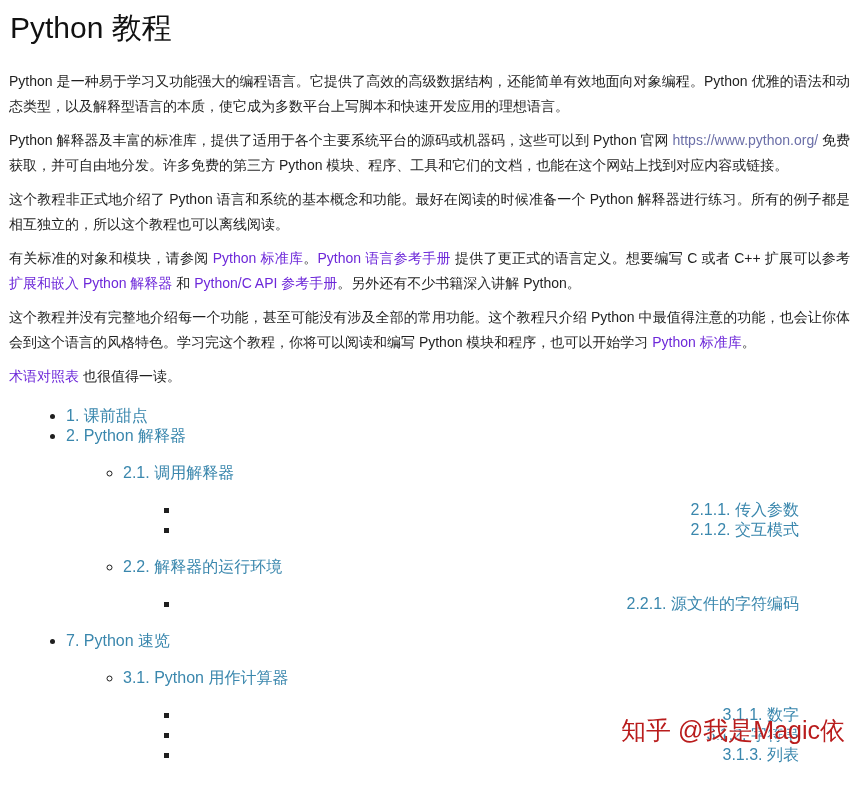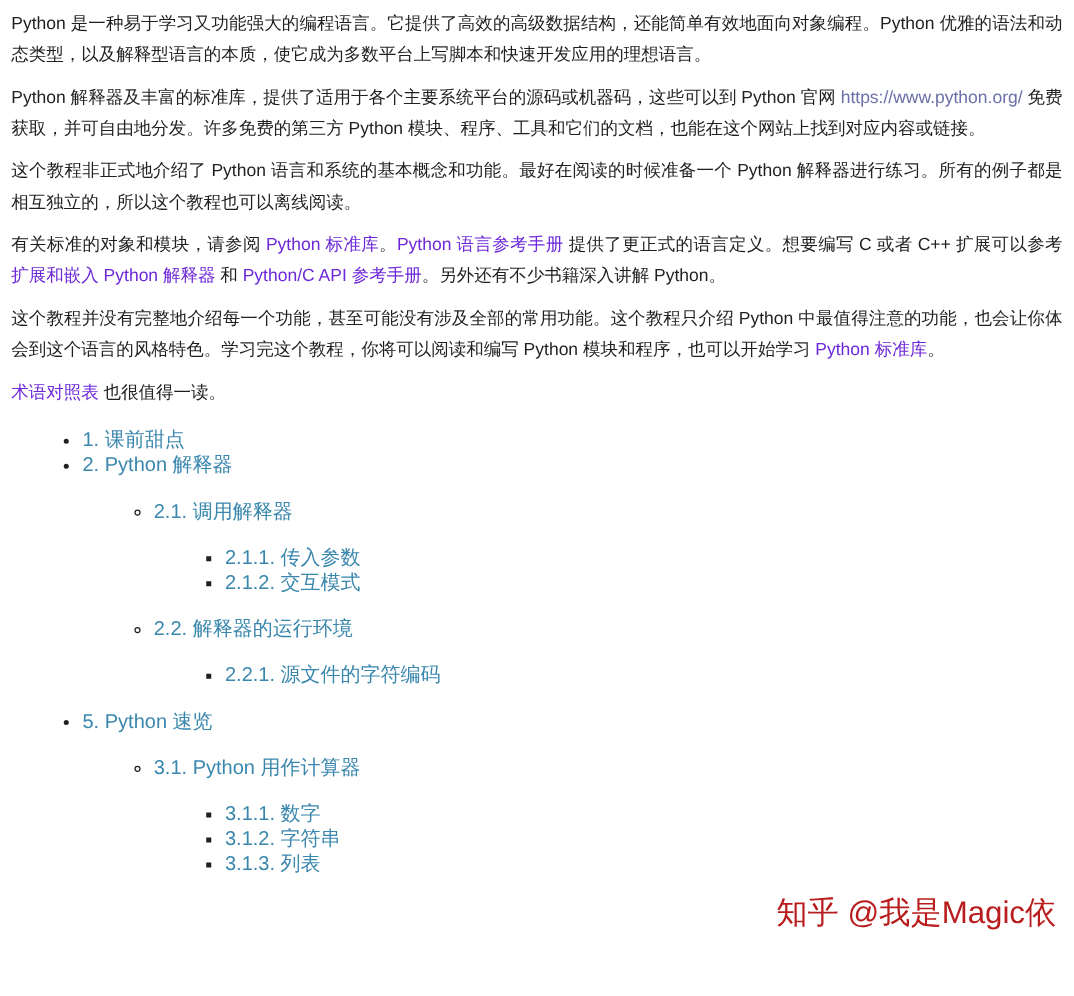--- a/index.html
+++ b/index.html
@@ -44,21 +44,21 @@
   .toc {
     margin-top: 4px;
     font-size: 16px;
   }
   .toc ul {
     margin: 17px;
     padding-left: 40px;
   }
   .toc > ul { list-style-type: disc; }
   .toc > ul > li > ul { list-style-type: circle; }
-  .toc > ul > li > ul > li > ul { list-style-type: square; }
+  .toc > ul > li > ul > li > ul { list-style-type: square; text-align: right; }
   .toc li {
     line-height: 20px;
   }
   .toc a {
     color: #3a87ad;
     text-decoration: none;
     cursor: pointer;
   }
   .watermark {
     position: absolute;
@@ -70,20 +70,21 @@
     text-shadow: 1px 1px 0 #ffffff;
     white-space: nowrap;
     pointer-events: none;
   }
 </style>
 </head>
 <body>
 
 <div class="page">
 
+  <h1 class="doc-title">Python 教程</h1>
 
   <p class="doc-p"><span>Python 是一种易于学习又功能强大的编程语言。它提供了高效的高级数据结构，还能简单有效地面向对象编程。Python 优雅的语法和动态类型，以及解释型语言的本质，使它成为多数平台上写脚本和快速开发应用的理想语言。</span></p>
 
   <p class="doc-p"><span>Python 解释器及丰富的标准库，提供了适用于各个主要系统平台的源码或机器码，这些可以到 Python 官网 </span><a class="doc-link visited">https://www.python.org/</a><span> 免费获取，并可自由地分发。许多免费的第三方 Python 模块、程序、工具和它们的文档，也能在这个网站上找到对应内容或链接。</span></p>
 
 
   <p class="doc-p"><span>这个教程非正式地介绍了 Python 语言和系统的基本概念和功能。最好在阅读的时候准备一个 Python 解释器进行练习。所有的例子都是相互独立的，所以这个教程也可以离线阅读。</span></p>
 
   <p class="doc-p"><span>有关标准的对象和模块，请参阅 </span><a class="doc-link">Python 标准库</a><span>。</span><a class="doc-link">Python 语言参考手册</a><span> 提供了更正式的语言定义。想要编写 C 或者 C++ 扩展可以参考 </span><a class="doc-link">扩展和嵌入 Python 解释器</a><span> 和 </span><a class="doc-link">Python/C API 参考手册</a><span>。另外还有不少书籍深入讲解 Python。</span></p>
 
@@ -102,21 +103,21 @@
               <li><a>2.1.2. 交互模式</a></li>
             </ul>
           </li>
           <li><a>2.2. 解释器的运行环境</a>
             <ul>
               <li><a>2.2.1. 源文件的字符编码</a></li>
             </ul>
           </li>
         </ul>
       </li>
-      <li><a>5. Python 速览</a>
+      <li><a>7. Python 速览</a>
         <ul>
           <li><a>3.1. Python 用作计算器</a>
             <ul>
               <li><a>3.1.1. 数字</a></li>
               <li><a>3.1.2. 字符串</a></li>
               <li><a>3.1.3. 列表</a></li>
             </ul>
           </li>
         </ul>
       </li>

